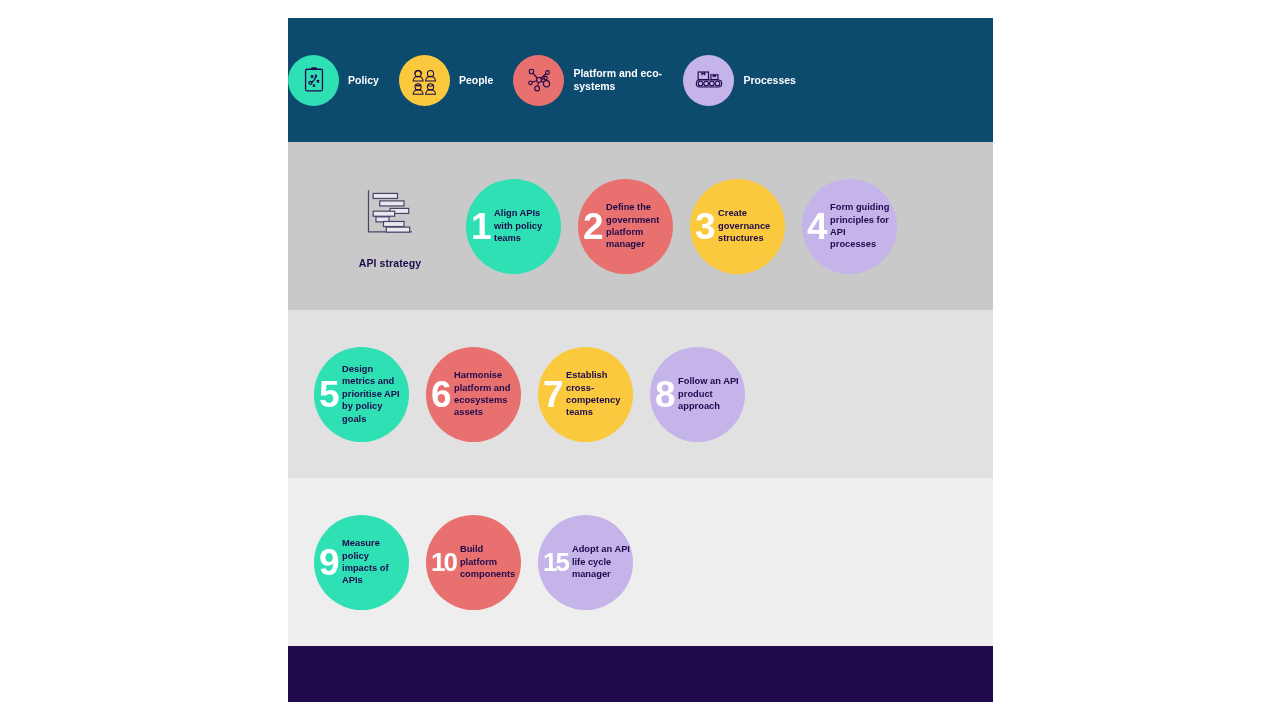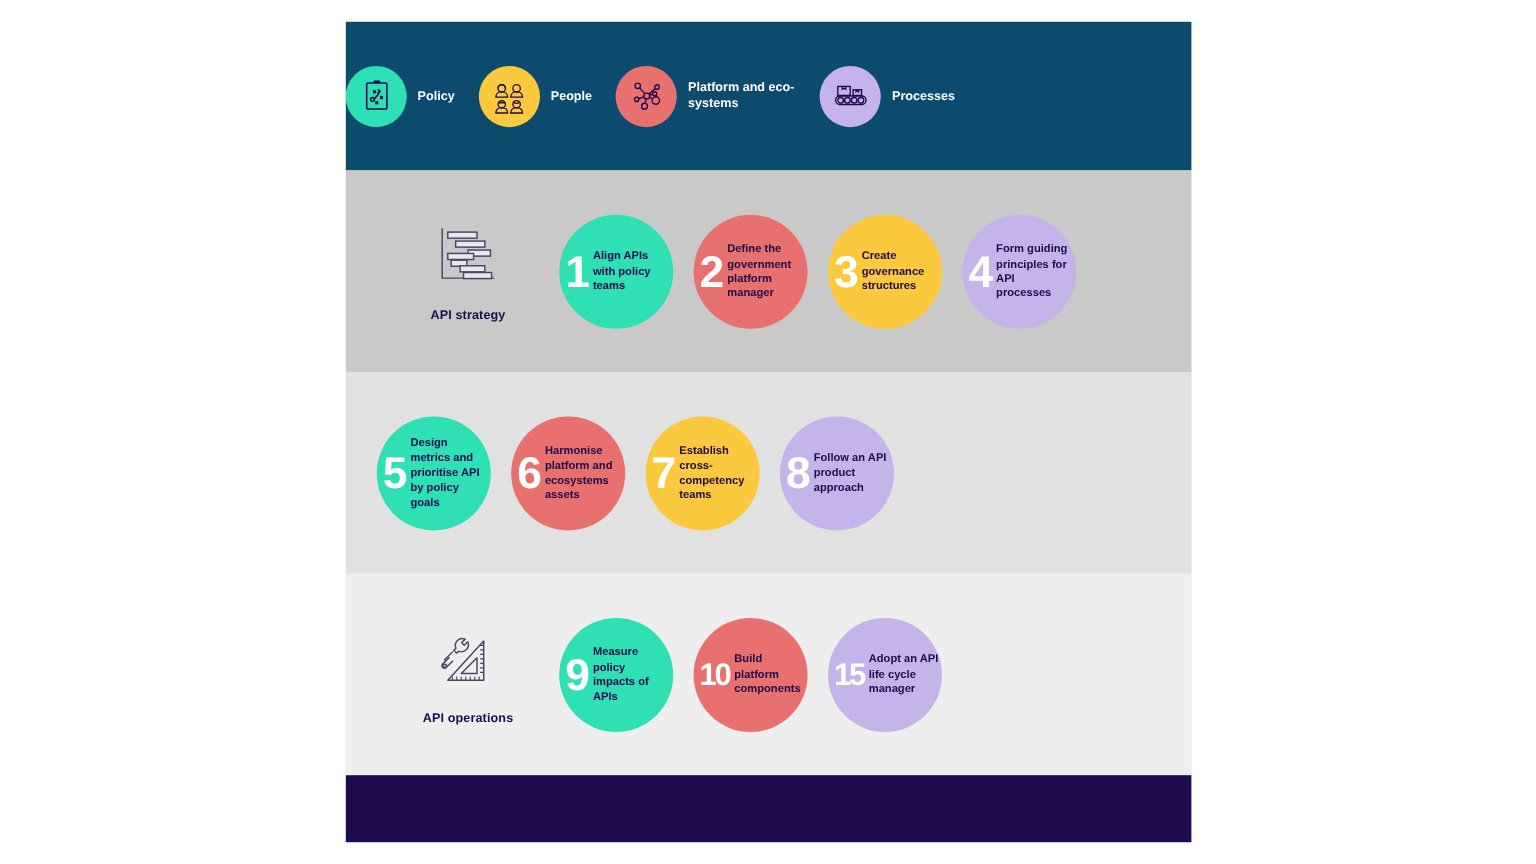--- a/index.html
+++ b/index.html
@@ -253,35 +253,20 @@
         <span class="txt">Establish cross-competency teams</span>
       </div>
       <div class="circle" style="background:#c5b4ea">
         <span class="num">8</span>
         <span class="txt">Follow an API product approach</span>
       </div>
     </div>
   </div>
 
   <div class="row row-3">
-    <div class="row-cat">
-      <div class="cat-icon">
-        <svg width="60" height="58" viewBox="0 0 62 62" fill="none" stroke="#4c4466" stroke-width="1.3">
-          <path d="M21.5 10.5a6.2 6.2 0 0 0-8.3 8l-1.9 1.9 2.6 2.6 1.9-1.9a6.2 6.2 0 0 0 8-8.3l-3.1 3.1-2.4-2.4z" transform="translate(7,2)" stroke-linejoin="round"></path>
-          <path d="M17 24L10 31" stroke-linecap="round"></path>
-          <path d="M14.5 28.5l-6 6a2.2 2.2 0 1 0 3.1 3.1l6-6" stroke-linejoin="round"></path>
-          <circle cx="10.4" cy="36.2" r="1.5"></circle>
-          <path d="M45 14v35H13z" stroke-linejoin="round"></path>
-          <path d="M39 29v14H25z" stroke-linejoin="round"></path>
-          <path d="M45 18h-3.2M45 22h-3.2M45 26h-3.2M45 30h-3.2M45 34h-3.2M45 38h-3.2M45 42h-3.2" stroke-width="1"></path>
-          <path d="M17 49v-3.2M21 49v-3.2M25 49v-3.2M29 49v-3.2M33 49v-3.2M37 49v-3.2M41 49v-3.2" stroke-width="1"></path>
-        </svg>
-      </div>
-      <div class="cat-label">API operations</div>
-    </div>
     <div class="circles">
       <div class="circle" style="background:#2ee0b4">
         <span class="num">9</span>
         <span class="txt">Measure policy impacts of APIs</span>
       </div>
       <div class="circle" style="background:#e8716f">
         <span class="num two-digit">10</span>
         <span class="txt">Build platform components</span>
       </div>
       <div class="circle" style="background:#c5b4ea">

